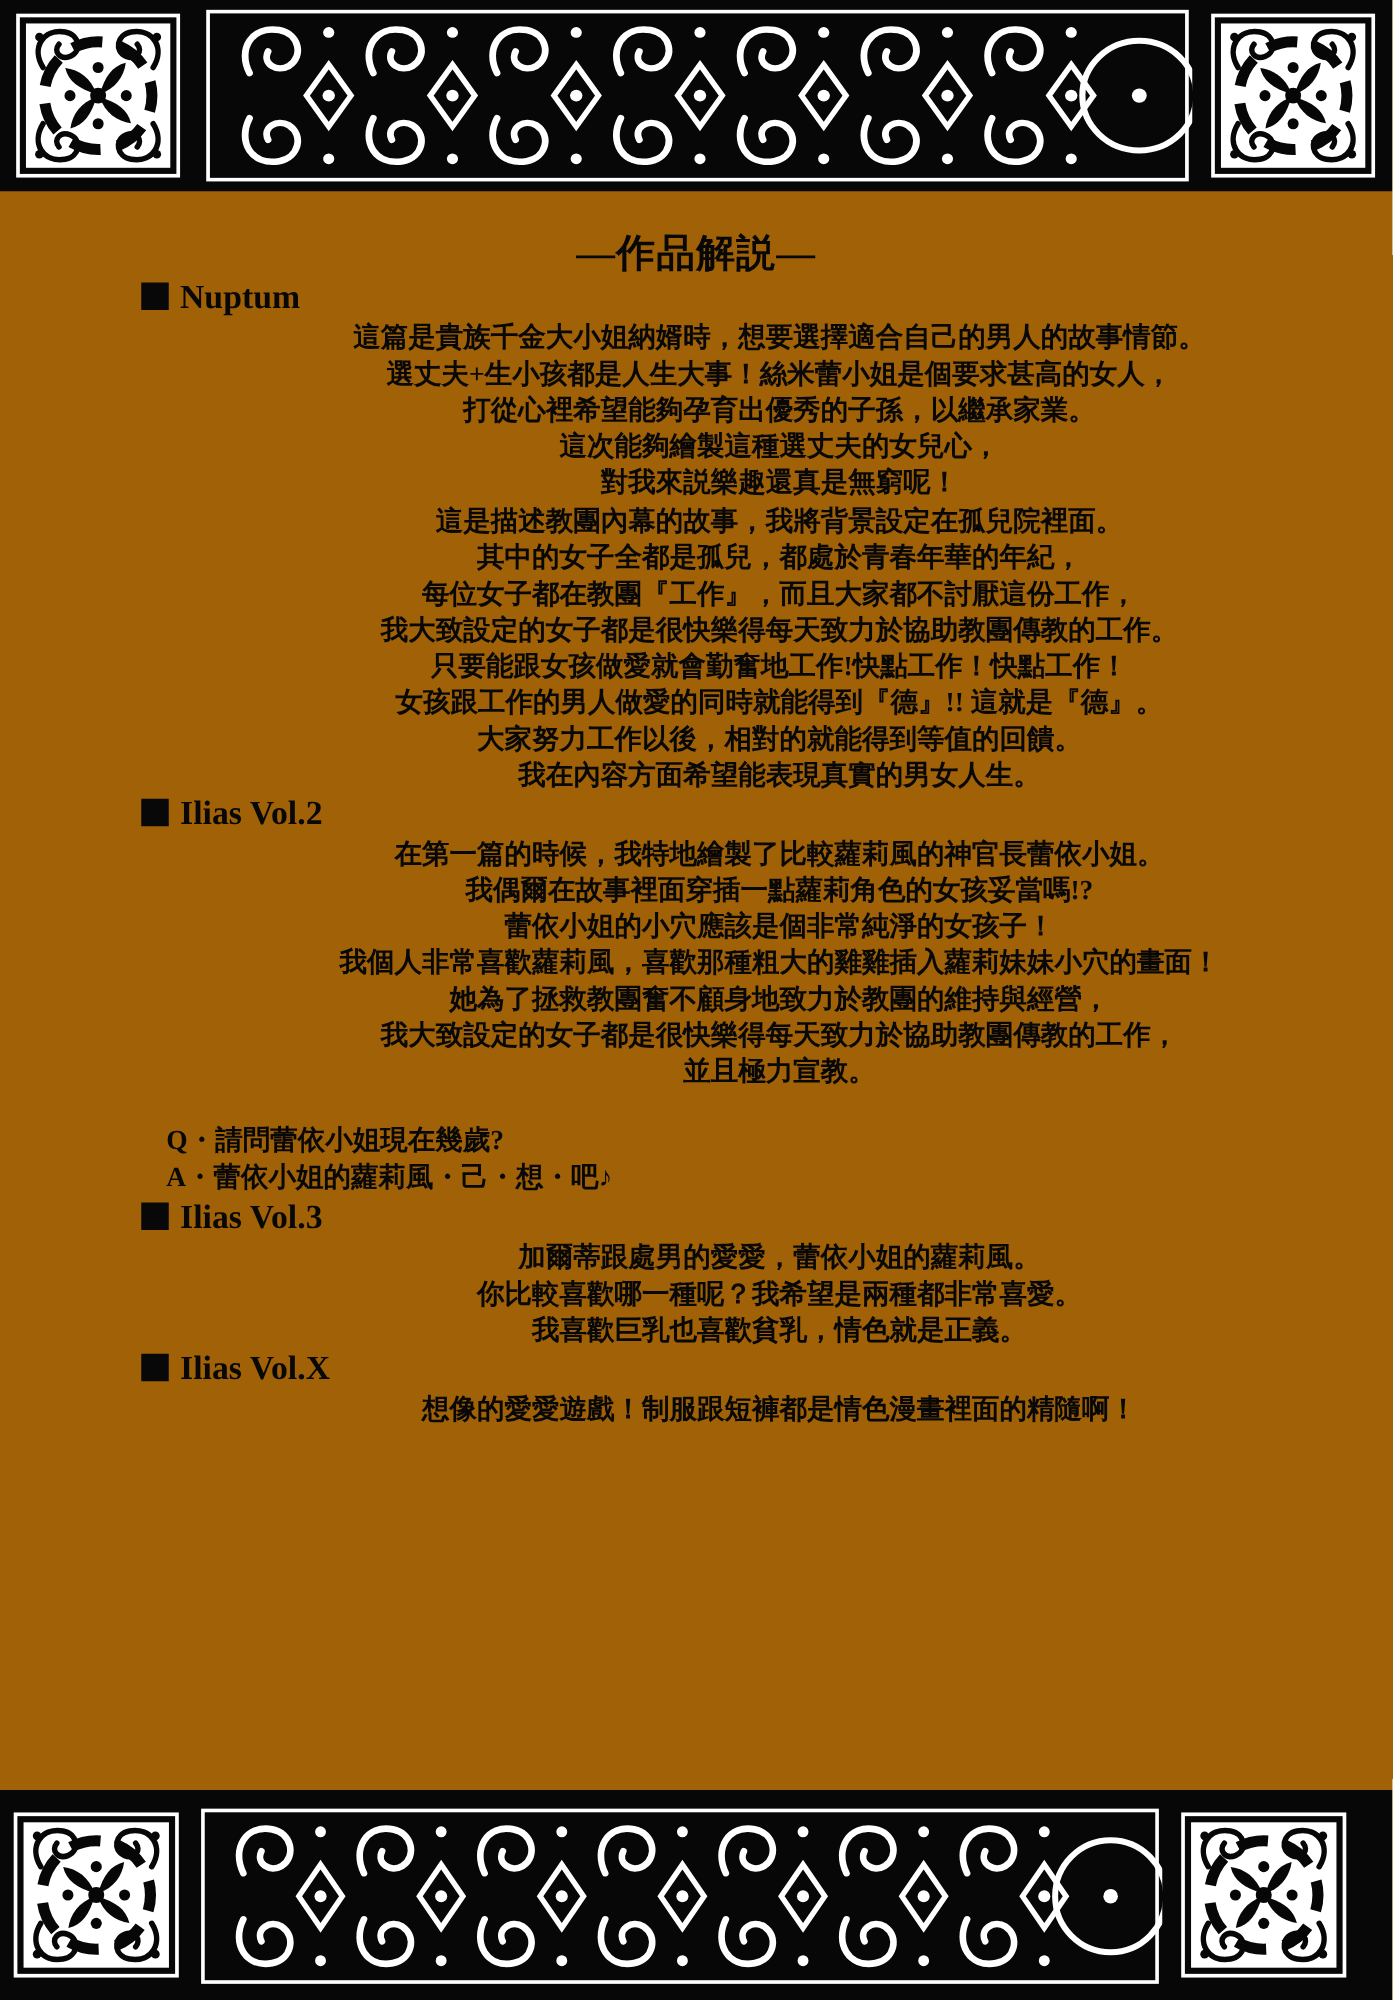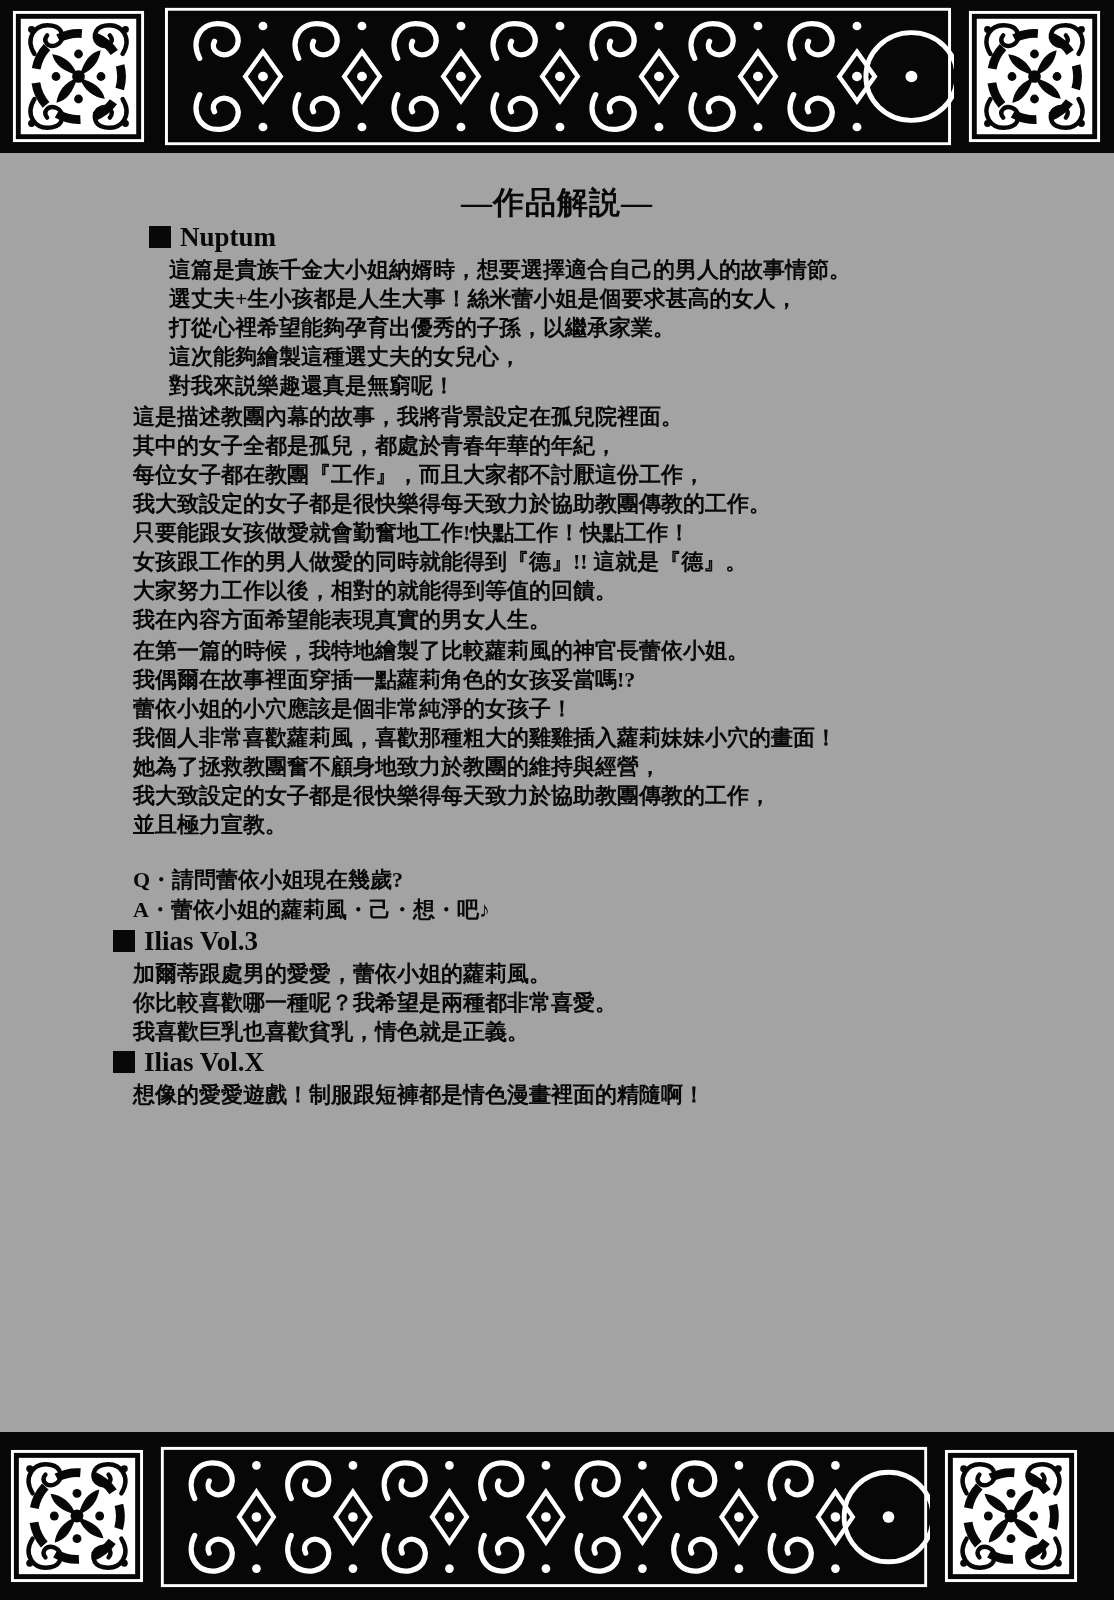--- a/index.html
+++ b/index.html
@@ -4,21 +4,21 @@
 <style>
   html, body {
     margin: 0;
     padding: 0;
     background: #ffffff;
   }
   .page {
     position: relative;
     width: 1114px;
     height: 1600px;
-    background: #a3a3a3;
+    background: #a16207;
     overflow: hidden;
     color: #080808;
     font-family: "Liberation Serif", "DejaVu Serif", serif;
   }
   
   .strip {
     position: absolute;
     left: 0;
     width: 100%;
     background: #070707;
@@ -51,41 +51,41 @@
     align-items: center;
   }
   .bullet {
     display: inline-block;
     width: 22px;
     height: 22px;
     background: #080808;
     margin-right: 9px;
     flex: 0 0 auto;
   }
-  .sec .body { margin: 2px 0 0 133px; }
+  .sec .body { margin: 2px 0 0 133px; text-align: center; }
   .sec .body p {
     margin: 0;
     font-size: 22px;
     line-height: 29px;
     font-weight: 700;
     white-space: nowrap;
   }
   .sec .qa { margin: 26px 0 0 133px; }
   .sec .qa p {
     margin: 0;
     font-size: 22px;
     line-height: 30px;
     font-weight: 700;
     white-space: nowrap;
   }
   .mt-s1 { margin-top: 45px; }
   .mt-s2 { margin-top: 72px; }
   .mt-s3 { margin-top: 30px; }
   .mt-s4 { margin-top: 48px; }
-  .mt-s0 { margin-top: 10px; padding-left: 36px; }
+  .mt-s0 { margin-top: 10px; }
   .hidden-defs { position: absolute; width: 0; height: 0; overflow: hidden; }
 </style>
 </head>
 <body>
 
 <svg class="hidden-defs" aria-hidden="true">
   <defs>
     <symbol id="orn-square" viewBox="0 0 140 140">
       <rect width="140" height="140" fill="#070707"></rect>
       <rect x="4.5" y="4.5" width="131" height="131" fill="none" stroke="#ffffff" stroke-width="3"></rect>
@@ -173,20 +173,24 @@
         <p>每位女子都在教團『工作』，而且大家都不討厭這份工作，</p>
         <p>我大致設定的女子都是很快樂得每天致力於協助教團傳教的工作。</p>
         <p>只要能跟女孩做愛就會勤奮地工作!快點工作！快點工作！</p>
         <p>女孩跟工作的男人做愛的同時就能得到『德』!! 這就是『德』。</p>
         <p>大家努力工作以後，相對的就能得到等值的回饋。</p>
         <p>我在內容方面希望能表現真實的男女人生。</p>
       </div>
     </section>
 
     <section class="sec mt-s2">
+      <h2>
+        <span class="bullet"></span>
+        <span>Ilias Vol.2</span>
+      </h2>
       <div class="body">
         <p>在第一篇的時候，我特地繪製了比較蘿莉風的神官長蕾依小姐。</p>
         <p>我偶爾在故事裡面穿插一點蘿莉角色的女孩妥當嗎!?</p>
         <p>蕾依小姐的小穴應該是個非常純淨的女孩子！</p>
         <p>我個人非常喜歡蘿莉風，喜歡那種粗大的雞雞插入蘿莉妹妹小穴的畫面！</p>
         <p>她為了拯救教團奮不顧身地致力於教團的維持與經營，</p>
         <p>我大致設定的女子都是很快樂得每天致力於協助教團傳教的工作，</p>
         <p>並且極力宣教。</p>
       </div>
       <div class="qa">

